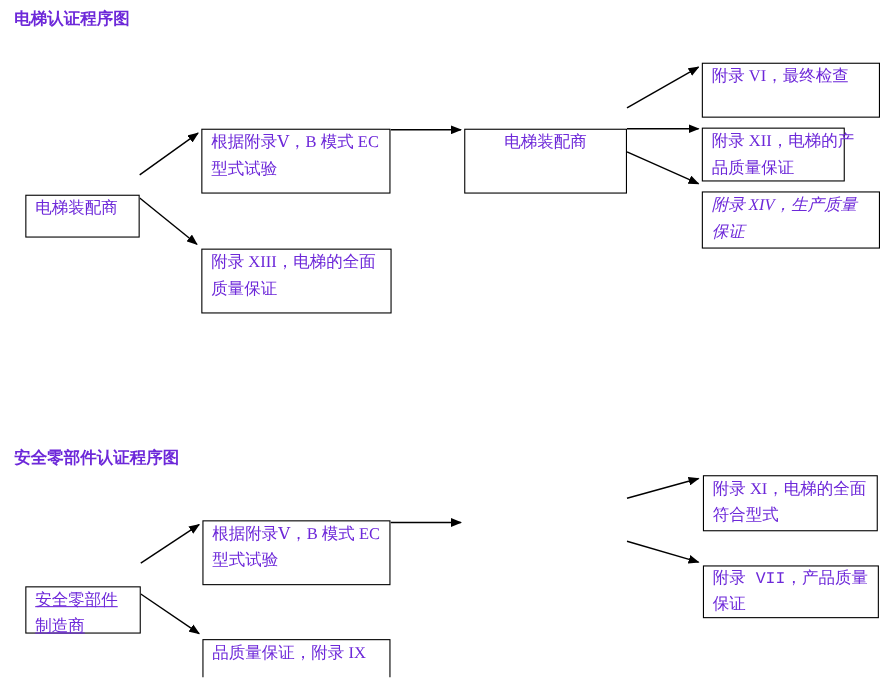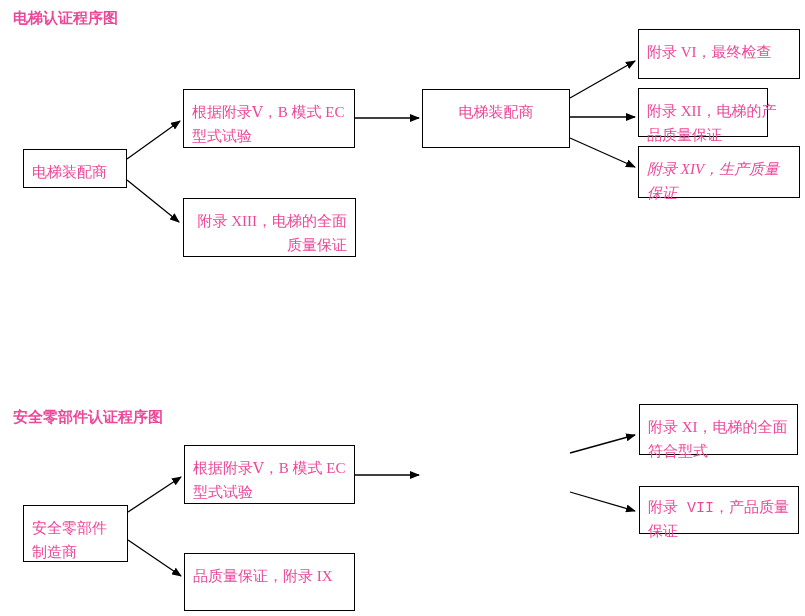--- a/index.html
+++ b/index.html
@@ -5,39 +5,40 @@
   html, body {
     margin: 0;
     padding: 0;
     background: #ffffff;
   }
   .canvas {
     position: relative;
     width: 805px;
     height: 616px;
     background: #ffffff;
-    color: #ec4899;
+    color: #6d28d9;
     font-family: "Liberation Serif", "DejaVu Serif", serif;
     overflow: hidden;
   }
   .diagram-title {
     position: absolute;
     font-size: 15px;
     font-weight: bold;
     line-height: 18px;
     white-space: nowrap;
   }
   .node {
     position: absolute;
     box-sizing: border-box;
     border: 1.5px solid #000000;
     background: #ffffff;
     font-size: 15px;
     line-height: 24px;
-    padding: 10px 8px;
+    padding: 0 8px;
+    margin-top: 28px;
   }
   .node .ln {
     white-space: nowrap;
   }
   .node.center {
     text-align: center;
   }
   svg.arrow-layer {
     position: absolute;
     left: 0;
@@ -80,21 +81,21 @@
 
   <div class="node" style="left:23px; top:149px; width:104px; height:39px;">
     <div class="ln">电梯装配商</div>
   </div>
 
   <div class="node" style="left:183px; top:89px; width:172px; height:59px;">
     <div class="ln">根据附录Ⅴ，B 模式 EC</div>
     <div class="ln">型式试验</div>
   </div>
 
-  <div class="node" style="left:183px; top:198px; width:173px; height:59px;text-align:right;">
+  <div class="node" style="left:183px; top:198px; width:173px; height:59px;">
     <div class="ln">附录 XIII，电梯的全面</div>
     <div class="ln">质量保证</div>
   </div>
 
   <div class="node center" style="left:422px; top:89px; width:148px; height:59px;">
     <div class="ln">电梯装配商</div>
   </div>
 
   <div class="node" style="left:638px; top:29px; width:162px; height:50px;">
     <div class="ln">附录 VI，最终检查</div>
@@ -105,21 +106,21 @@
     <div class="ln">品质量保证</div>
   </div>
 
   <div class="node" style="left:638px; top:146px; width:162px; height:52px;font-style:italic;">
     <div class="ln">附录 XIV，生产质量</div>
     <div class="ln">保证</div>
   </div>
 
   <div class="diagram-title" style="left:13px; top:377px;margin-top:31px;">安全零部件认证程序图</div>
 
-  <div class="node" style="left:23px; top:505px; width:105px; height:57px;">
+  <div class="node" style="left:23px; top:505px; width:105px; height:43px;text-decoration:underline;">
     <div class="ln">安全零部件</div>
     <div class="ln">制造商</div>
   </div>
 
   <div class="node" style="left:184px; top:445px; width:171px; height:59px;">
     <div class="ln">根据附录Ⅴ，B 模式 EC</div>
     <div class="ln">型式试验</div>
   </div>
 
   <div class="node" style="left:184px; top:553px; width:171px; height:58px;">

